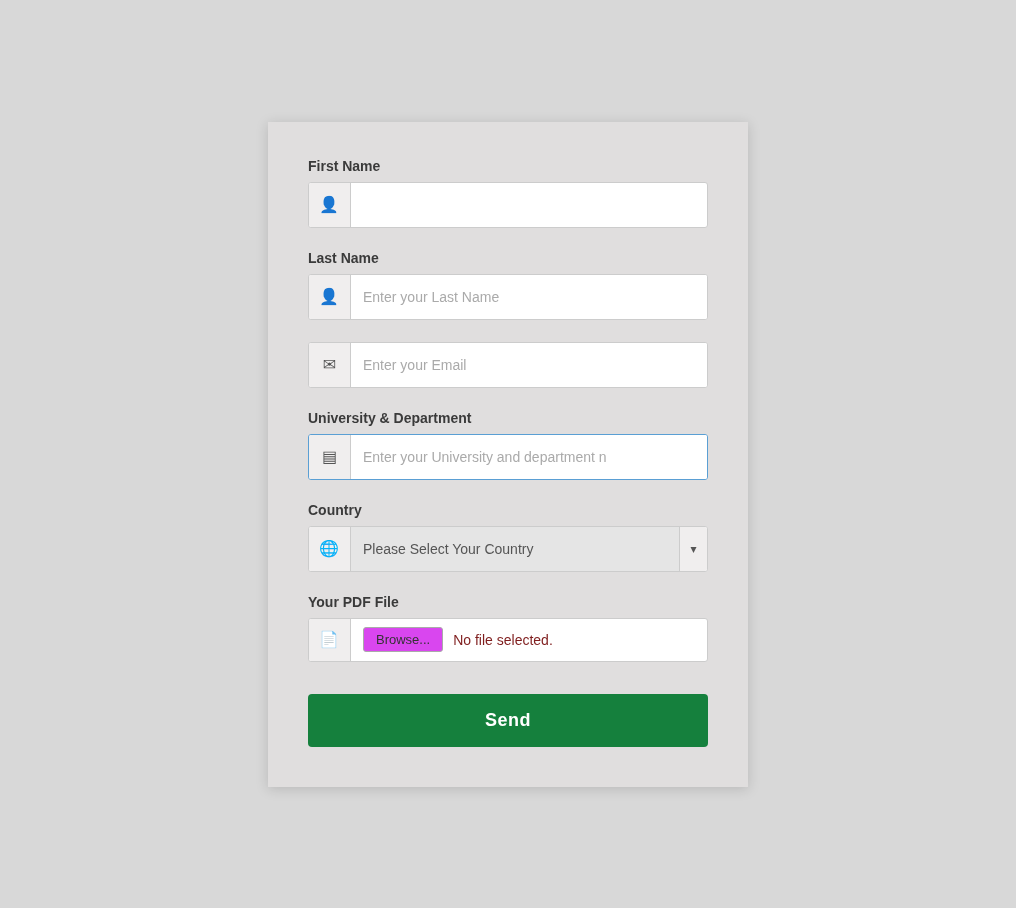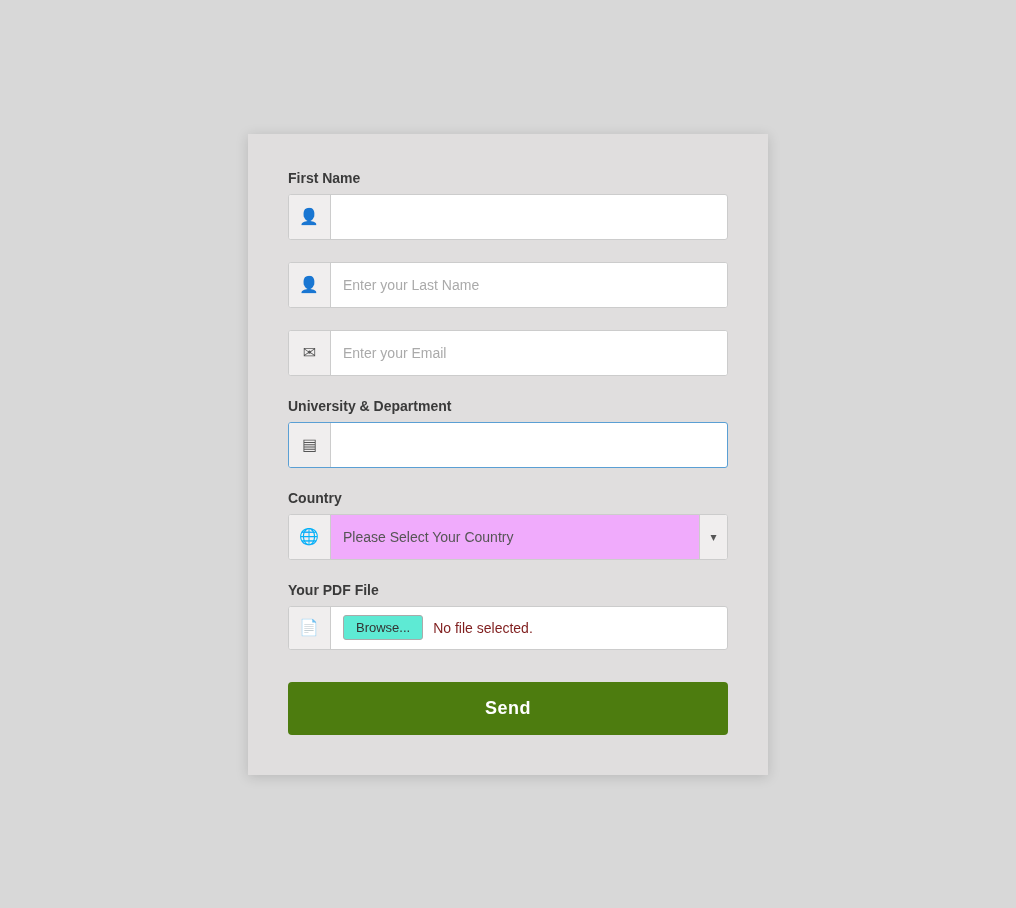--- a/index.html
+++ b/index.html
@@ -15,21 +15,21 @@
       align-items: center;
       min-height: 908px;
       width: 1016px;
       font-family: Arial, sans-serif;
     }
 
     .form-card {
       background-color: #e0dede;
       border-radius: 0;
       padding: 36px 40px 40px 40px;
-      width: 520px;
+      width: 480px;
       box-shadow: 0 2px 12px rgba(0,0,0,0.15);
     }
 
     .field-group {
       margin-bottom: 22px;
     }
 
     .field-label {
       font-size: 14px;
       font-weight: bold;
@@ -86,21 +86,21 @@
     }
 
     .select-wrapper select {
       border: none;
       outline: none;
       padding: 10px 12px;
       font-size: 14px;
       color: #555;
       width: 100%;
       height: 44px;
-      background: #f0abfc;
+      background: #e5e5e5;
       appearance: none;
       -webkit-appearance: none;
     }
 
     .select-arrow {
       width: 28px;
       min-width: 28px;
       display: flex;
       align-items: center;
       justify-content: center;
@@ -124,38 +124,38 @@
 
     .file-input-area {
       display: flex;
       align-items: center;
       padding: 0 12px;
       gap: 10px;
       flex: 1;
     }
 
     .browse-button {
-      background: #5eead4;
+      background: #d946ef;
       border: 1px solid #aaa;
       border-radius: 3px;
       padding: 4px 12px;
       font-size: 13px;
       color: #333;
       cursor: pointer;
       white-space: nowrap;
     }
 
     .file-status {
       font-size: 14px;
       color: #7f1d1d;
     }
 
     .send-button {
       width: 100%;
-      background-color: #4d7c0f;
+      background-color: #15803d;
       color: #ffffff;
       border: none;
       border-radius: 4px;
       padding: 16px;
       font-size: 18px;
       font-weight: bold;
       cursor: pointer;
       margin-top: 10px;
       letter-spacing: 0.5px;
     }
@@ -175,20 +175,21 @@
     <label class="field-label">First Name</label>
     <div class="input-wrapper">
       <div class="input-icon">
         <span>👤</span>
       </div>
     </div>
   </div>
 
   
   <div class="field-group">
+    <label class="field-label">Last Name</label>
     <div class="input-wrapper">
       <div class="input-icon">
         <span>👤</span>
       </div>
       <input type="text" placeholder="Enter your Last Name" style="">
     </div>
   </div>
 
   
   <div class="field-group">
@@ -200,20 +201,21 @@
     </div>
   </div>
 
   
   <div class="field-group">
     <label class="field-label">University &amp; Department</label>
     <div class="input-wrapper active-field">
       <div class="input-icon">
         <span>▤</span>
       </div>
+      <input type="text" placeholder="Enter your University and department n" style="">
     </div>
   </div>
 
   
   <div class="field-group">
     <label class="field-label">Country</label>
     <div class="select-wrapper">
       <div class="input-icon">
         <span>🌐</span>
       </div>

